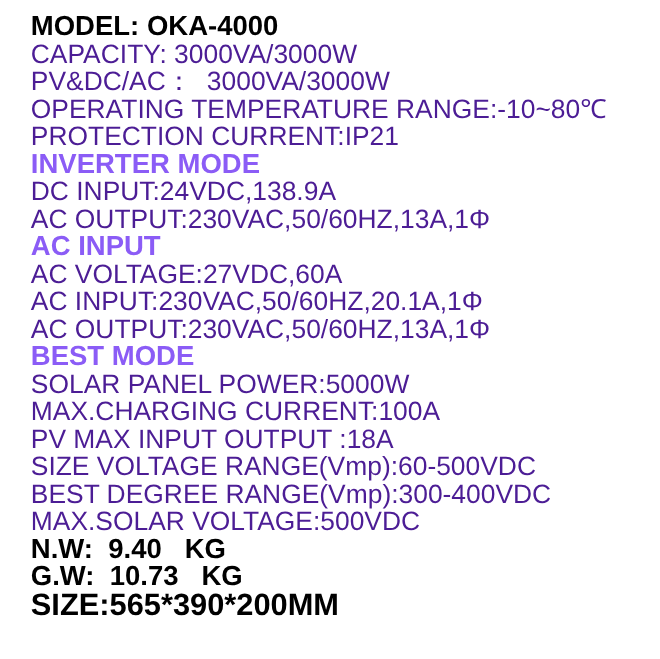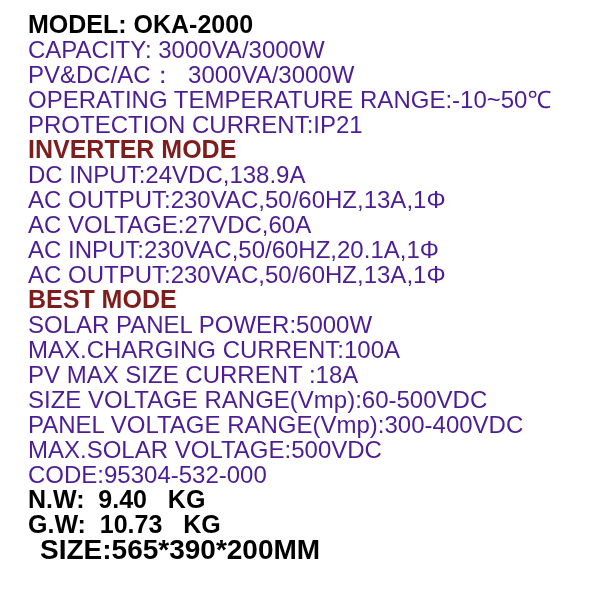--- a/index.html
+++ b/index.html
@@ -27,60 +27,59 @@
     letter-spacing: 0;
   }
   .line.title {
     font-size: 25px;
     font-weight: 700;
     color: #000000;
   }
   .line.heading {
     font-size: 25px;
     font-weight: 700;
-    color: #7f1d1d;
+    color: #8b5cf6;
   }
   .line.weight {
     font-size: 25px;
     font-weight: 700;
     color: #000000;
   }
   .line.size {
     font-size: 28px;
     font-weight: 700;
     color: #000000;
-    margin-left: 12px;
   }
 </style>
 </head>
 <body>
 
 <div class="sheet">
 
-  <div class="line title">MODEL: OKA-2000</div>
+  <div class="line title">MODEL: OKA-4000</div>
 
   <div class="line">CAPACITY: 3000VA/3000W</div>
   <div class="line">PV&amp;DC/AC：  3000VA/3000W</div>
-  <div class="line">OPERATING TEMPERATURE RANGE:-10~50℃</div>
+  <div class="line">OPERATING TEMPERATURE RANGE:-10~80℃</div>
   <div class="line">PROTECTION CURRENT:IP21</div>
 
   <div class="line heading">INVERTER MODE</div>
   <div class="line">DC INPUT:24VDC,138.9A</div>
   <div class="line">AC OUTPUT:230VAC,50/60HZ,13A,1Φ</div>
 
+  <div class="line heading">AC INPUT</div>
   <div class="line">AC VOLTAGE:27VDC,60A</div>
   <div class="line">AC INPUT:230VAC,50/60HZ,20.1A,1Φ</div>
   <div class="line">AC OUTPUT:230VAC,50/60HZ,13A,1Φ</div>
 
   <div class="line heading">BEST MODE</div>
   <div class="line">SOLAR PANEL POWER:5000W</div>
   <div class="line">MAX.CHARGING CURRENT:100A</div>
-  <div class="line">PV MAX SIZE CURRENT :18A</div>
+  <div class="line">PV MAX INPUT OUTPUT :18A</div>
   <div class="line">SIZE VOLTAGE RANGE(Vmp):60-500VDC</div>
-  <div class="line">PANEL VOLTAGE RANGE(Vmp):300-400VDC</div>
+  <div class="line">BEST DEGREE RANGE(Vmp):300-400VDC</div>
   <div class="line">MAX.SOLAR VOLTAGE:500VDC</div>
-  <div class="line">CODE:95304-532-000</div>
 
   <div class="line weight">N.W:  9.40   KG</div>
   <div class="line weight">G.W:  10.73   KG</div>
   <div class="line size">SIZE:565*390*200MM</div>
 
 </div>
 
 </body></html>

